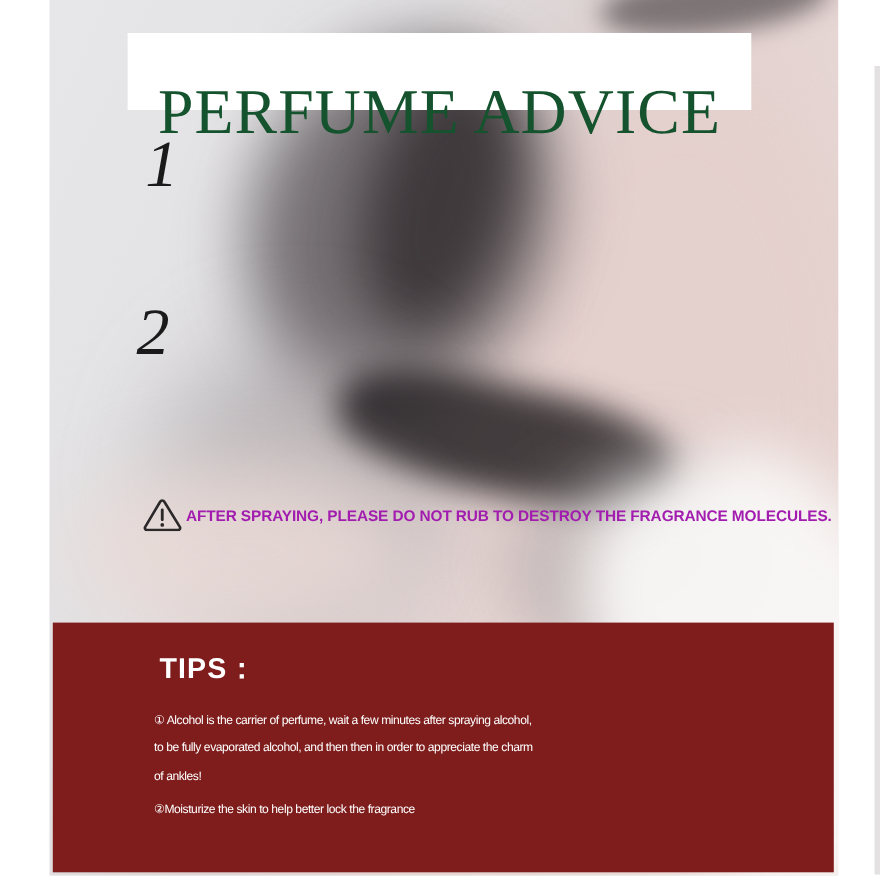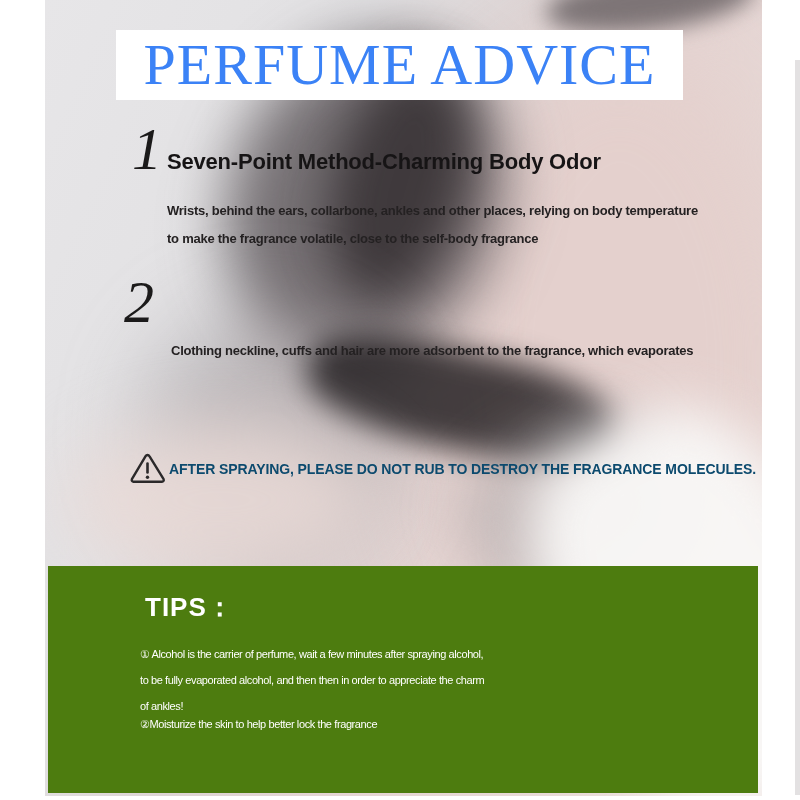--- a/index.html
+++ b/index.html
@@ -24,21 +24,21 @@
   .blob-white-wedge{left:520px;top:410px;width:270px;height:400px;background:rgba(249,248,247,.95);filter:blur(26px);transform:rotate(-28deg);border-radius:35%;}
   .blob-bottle    {left:500px;top:-28px;width:210px;height:58px;background:rgba(100,92,95,.8);filter:blur(11px);transform:rotate(-7deg);}
   .edge-strip{position:absolute;left:795px;top:60px;width:5px;height:735px;background:#d9d7d8;opacity:.75;}
   
   .header-box{
     position:absolute;left:116px;top:30px;width:567px;height:70px;background:#ffffff;
   }
   .header-title{
     width:100%;height:70px;line-height:70px;text-align:center;
     font-family:"Liberation Serif",serif;font-weight:400;
-    font-size:58px;letter-spacing:1px;color:#3b82f6;white-space:nowrap;
+    font-size:58px;letter-spacing:1px;color:#14532d;white-space:nowrap;margin-top:37px;
   }
   
   .big-num{
     position:absolute;
     font-family:"Liberation Serif",serif;font-style:italic;font-weight:400;
     font-size:60px;line-height:1;color:#1b1a1a;
   }
   .num-1{left:132px;top:119px;}
   .num-2{left:124px;top:272px;}
   .sec-heading{
@@ -52,36 +52,36 @@
     color:#242122;white-space:nowrap;
   }
   .s1-l1{left:167px;top:203px;}
   .s1-l2{left:167px;top:231px;}
   .s2-l1{left:171px;top:343px;}
   .s2-l2{left:171px;top:377px;}
   
   .warning-icon{position:absolute;left:129px;top:453px;width:37px;height:30px;}
   .warning-text{
     position:absolute;left:169px;top:461px;font-weight:700;font-size:14px;
-    color:#0c4a6e;white-space:nowrap;letter-spacing:-0.1px;
+    color:#a21caf;white-space:nowrap;letter-spacing:-0.1px;
   }
   
   .tips-box{
     position:absolute;left:48px;top:566px;width:710px;height:227px;
-    background:#4d7c0f;
+    background:#7f1d1d;
   }
   .tips-label{
     position:absolute;left:97px;top:24px;color:#ffffff;
     font-weight:700;font-size:26px;letter-spacing:1px;white-space:nowrap;
   }
   .tip-line{
     position:absolute;left:92px;color:#ffffff;font-weight:400;
     font-size:11px;letter-spacing:-0.4px;white-space:nowrap;
   }
-  .t1-l1{top:82px;} .t1-l2{top:108px;} .t1-l3{top:134px;} .t2-l1{top:152px;}
+  .t1-l1{top:82px;} .t1-l2{top:108px;} .t1-l3{top:134px;} .t2-l1{top:163px;}
 </style>
 </head>
 <body>
 
 <div class="canvas">
 
   <div class="photo">
     <div class="blob blob-pink-main"></div>
     <div class="blob blob-arm-upper"></div>
     <div class="blob blob-arm-core"></div>
@@ -92,26 +92,22 @@
     <div class="blob blob-white-wedge"></div>
     <div class="blob blob-bottle"></div>
   </div>
   <div class="edge-strip"></div>
 
   <div class="header-box">
     <div class="header-title">PERFUME ADVICE</div>
   </div>
 
   <div class="big-num num-1">1</div>
-  <div class="sec-heading heading-1">Seven-Point Method-Charming Body Odor</div>
-  <div class="body-line s1-l1">Wrists, behind the ears, collarbone, ankles and other places, relying on body temperature</div>
-  <div class="body-line s1-l2">to make the fragrance volatile, close to the self-body fragrance</div>
 
   <div class="big-num num-2">2</div>
-  <div class="body-line s2-l1">Clothing neckline, cuffs and hair are more adsorbent to the fragrance, which evaporates</div>
 
   <svg class="warning-icon" viewBox="0 0 37 30">
     <path d="M16.6 3.1 L2.9 26.2 a1.8 1.8 0 0 0 1.6 2.6 h28.5 a1.8 1.8 0 0 0 1.6 -2.6 L20.4 3.1 a2.2 2.2 0 0 0 -3.8 0 Z" fill="none" stroke="#2b292a" stroke-width="2.4" stroke-linejoin="round"></path>
     <line x1="18.5" y1="10.5" x2="18.5" y2="19.5" stroke="#2b292a" stroke-width="2.6" stroke-linecap="round"></line>
     <circle cx="18.5" cy="24.2" r="1.7" fill="#2b292a"></circle>
   </svg>
   <div class="warning-text">AFTER SPRAYING, PLEASE DO NOT RUB TO DESTROY THE FRAGRANCE MOLECULES.</div>
 
   <div class="tips-box">
     <div class="tips-label">TIPS：</div>

